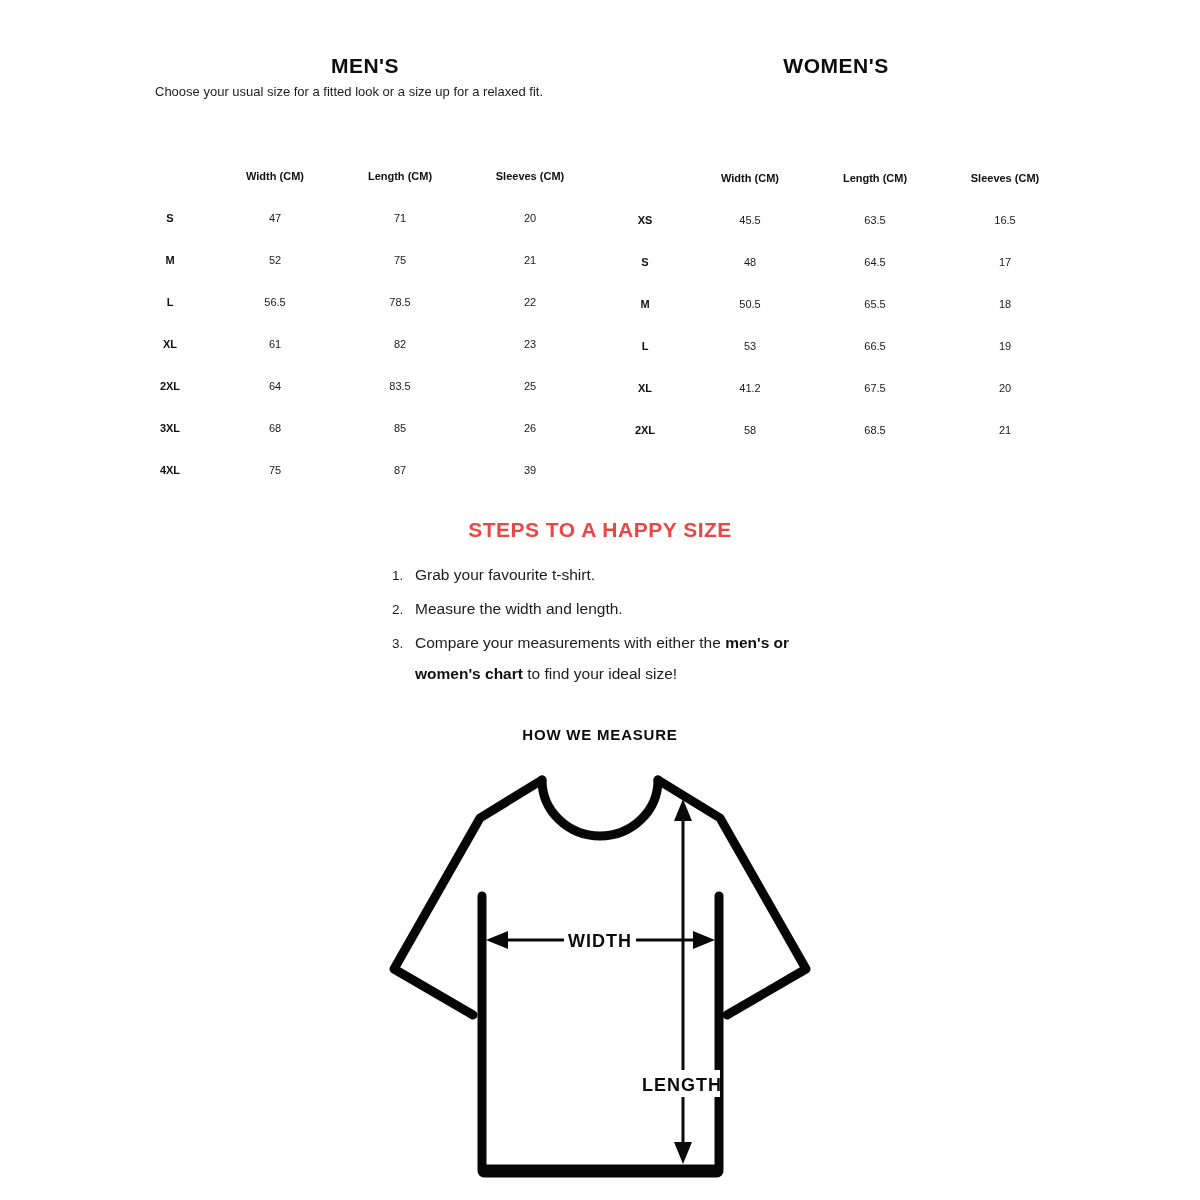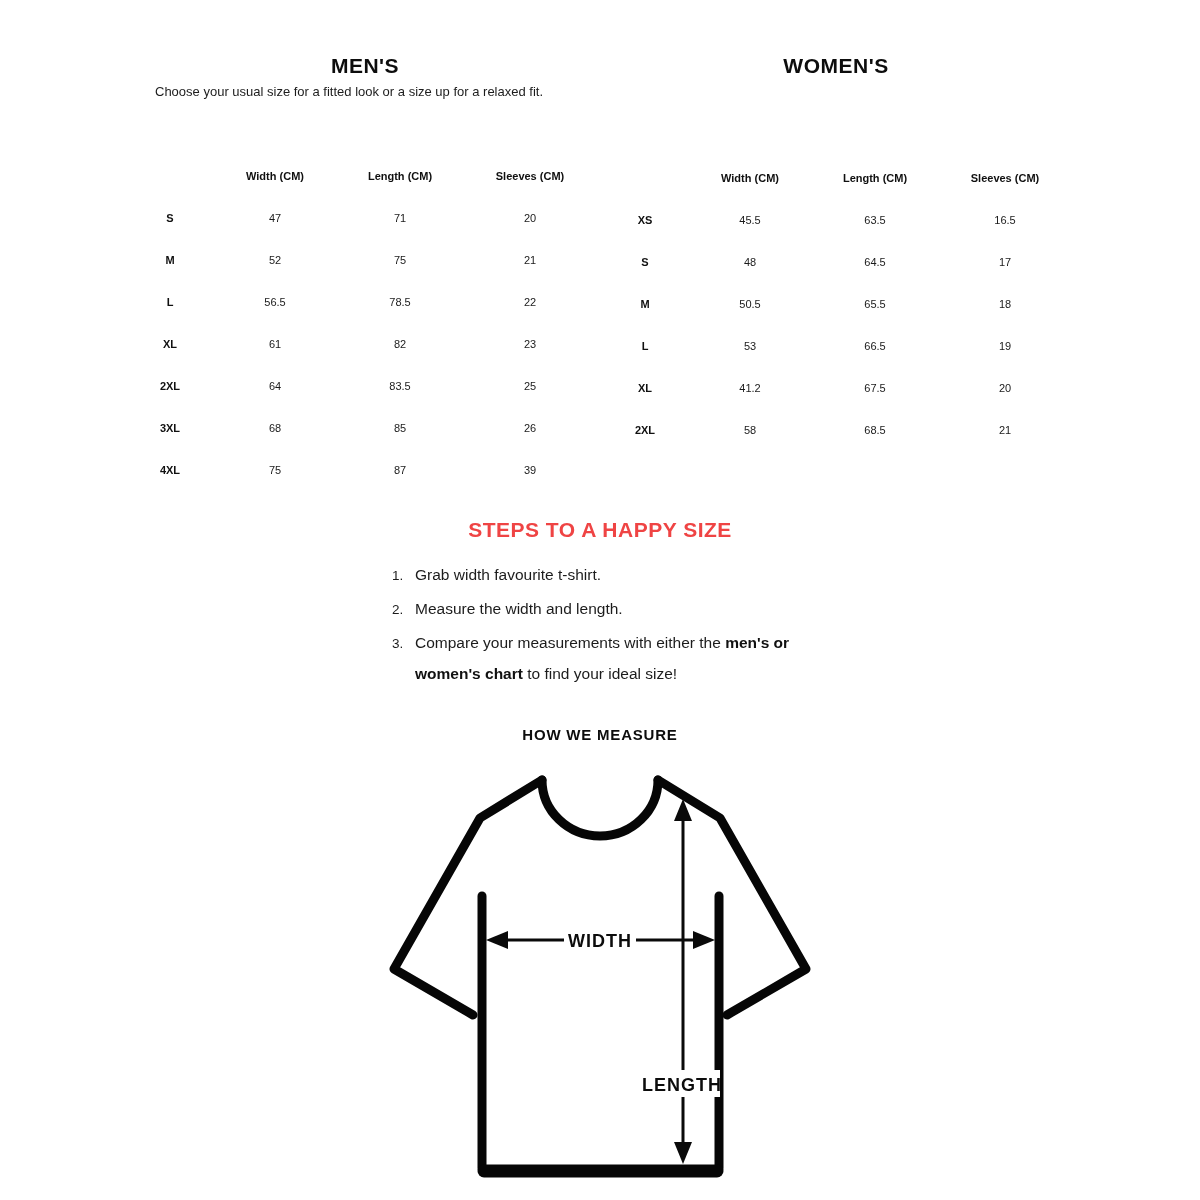--- a/index.html
+++ b/index.html
@@ -233,21 +233,21 @@
           <div class="tcell">21</div>
         </div>
       </div>
   </div>
 
   <h2 class="steps-title">STEPS TO A HAPPY SIZE</h2>
   <ol class="steps-list">
 
       <li>
         <span class="num">1.</span>
-        <span class="step-text"><span>Grab width favourite t-shirt.</span><b></b><span></span></span>
+        <span class="step-text"><span>Grab your favourite t-shirt.</span><b></b><span></span></span>
       </li>
 
       <li>
         <span class="num">2.</span>
         <span class="step-text"><span>Measure the width and length.</span><b></b><span></span></span>
       </li>
 
       <li>
         <span class="num">3.</span>
         <span class="step-text"><span>Compare your measurements with either the </span><b>men's or women's chart</b><span> to find your ideal size!</span></span>

